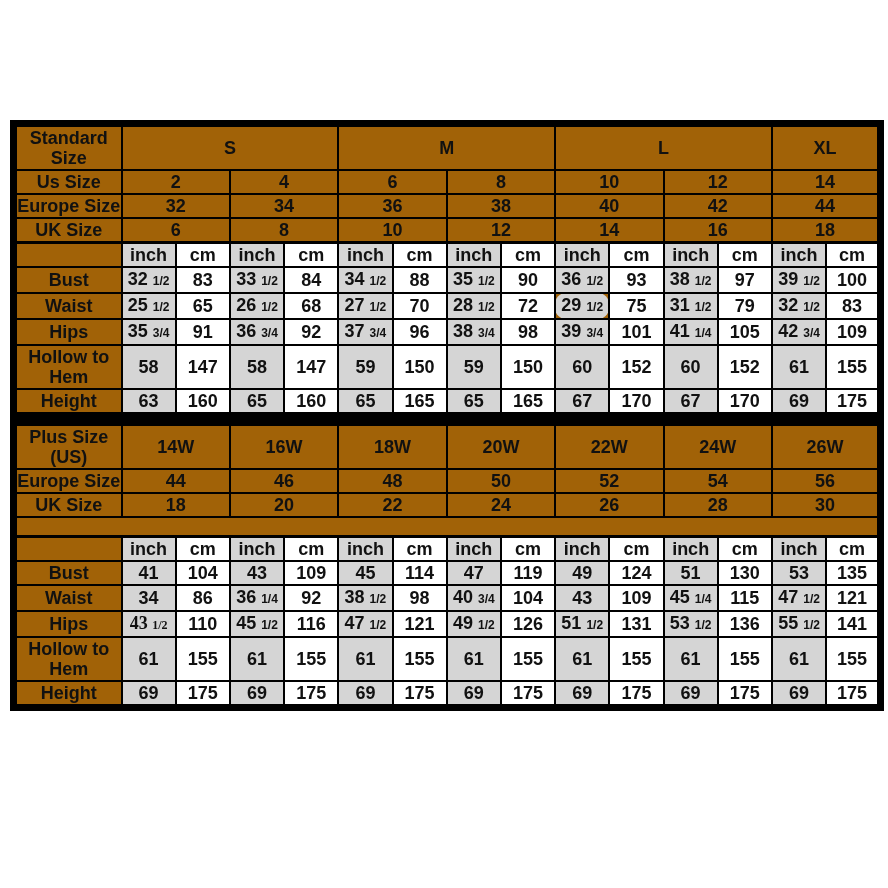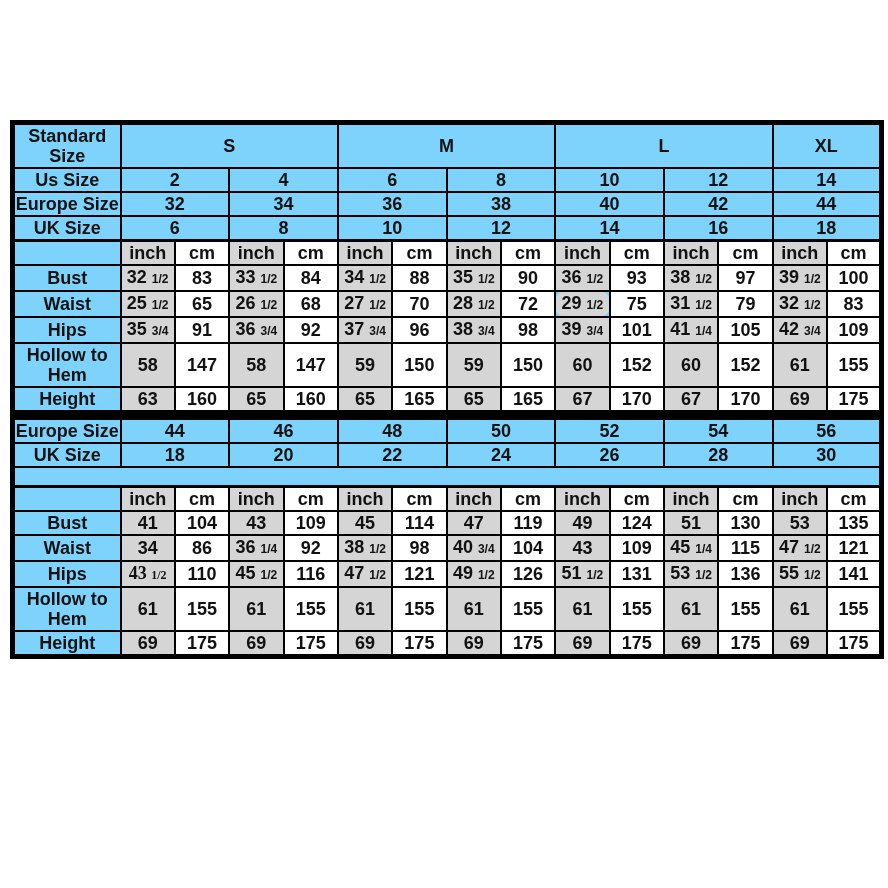--- a/index.html
+++ b/index.html
@@ -16,22 +16,22 @@
   .page {
     width: 888px;
     height: 888px;
     box-sizing: border-box;
     padding: 120px 4px 0 10px;
   }
   table.size-chart {
     border-collapse: collapse;
     table-layout: fixed;
     width: 874px;
-    border: 5px solid #000000;
-    background: #7dd3fc;
+    border: 7px solid #000000;
+    background: #a16207;
   }
   table.size-chart td {
     border: 2px solid #000;
     text-align: center;
     vertical-align: middle;
     font-size: 18px;
     font-weight: bold;
     line-height: 20px;
     padding: 1px 0;
     overflow: hidden;
@@ -233,20 +233,30 @@
         <col class="c-data">
         <col class="c-data">
         <col class="c-data">
         <col class="c-data">
         <col class="c-data">
         <col class="c-data">
         <col class="c-data">
       </colgroup>
       <tbody>
         <tr>
+          <td class="label-cell">Plus Size (US)</td>
+          <td colspan="2">14W</td>
+          <td colspan="2">16W</td>
+          <td colspan="2">18W</td>
+          <td colspan="2">20W</td>
+          <td colspan="2">22W</td>
+          <td colspan="2">24W</td>
+          <td colspan="2">26W</td>
+        </tr>
+        <tr>
           <td class="label-cell">Europe Size</td>
           <td colspan="2">44</td>
           <td colspan="2">46</td>
           <td colspan="2">48</td>
           <td colspan="2">50</td>
           <td colspan="2">52</td>
           <td colspan="2">54</td>
           <td colspan="2">56</td>
         </tr>
         <tr>

